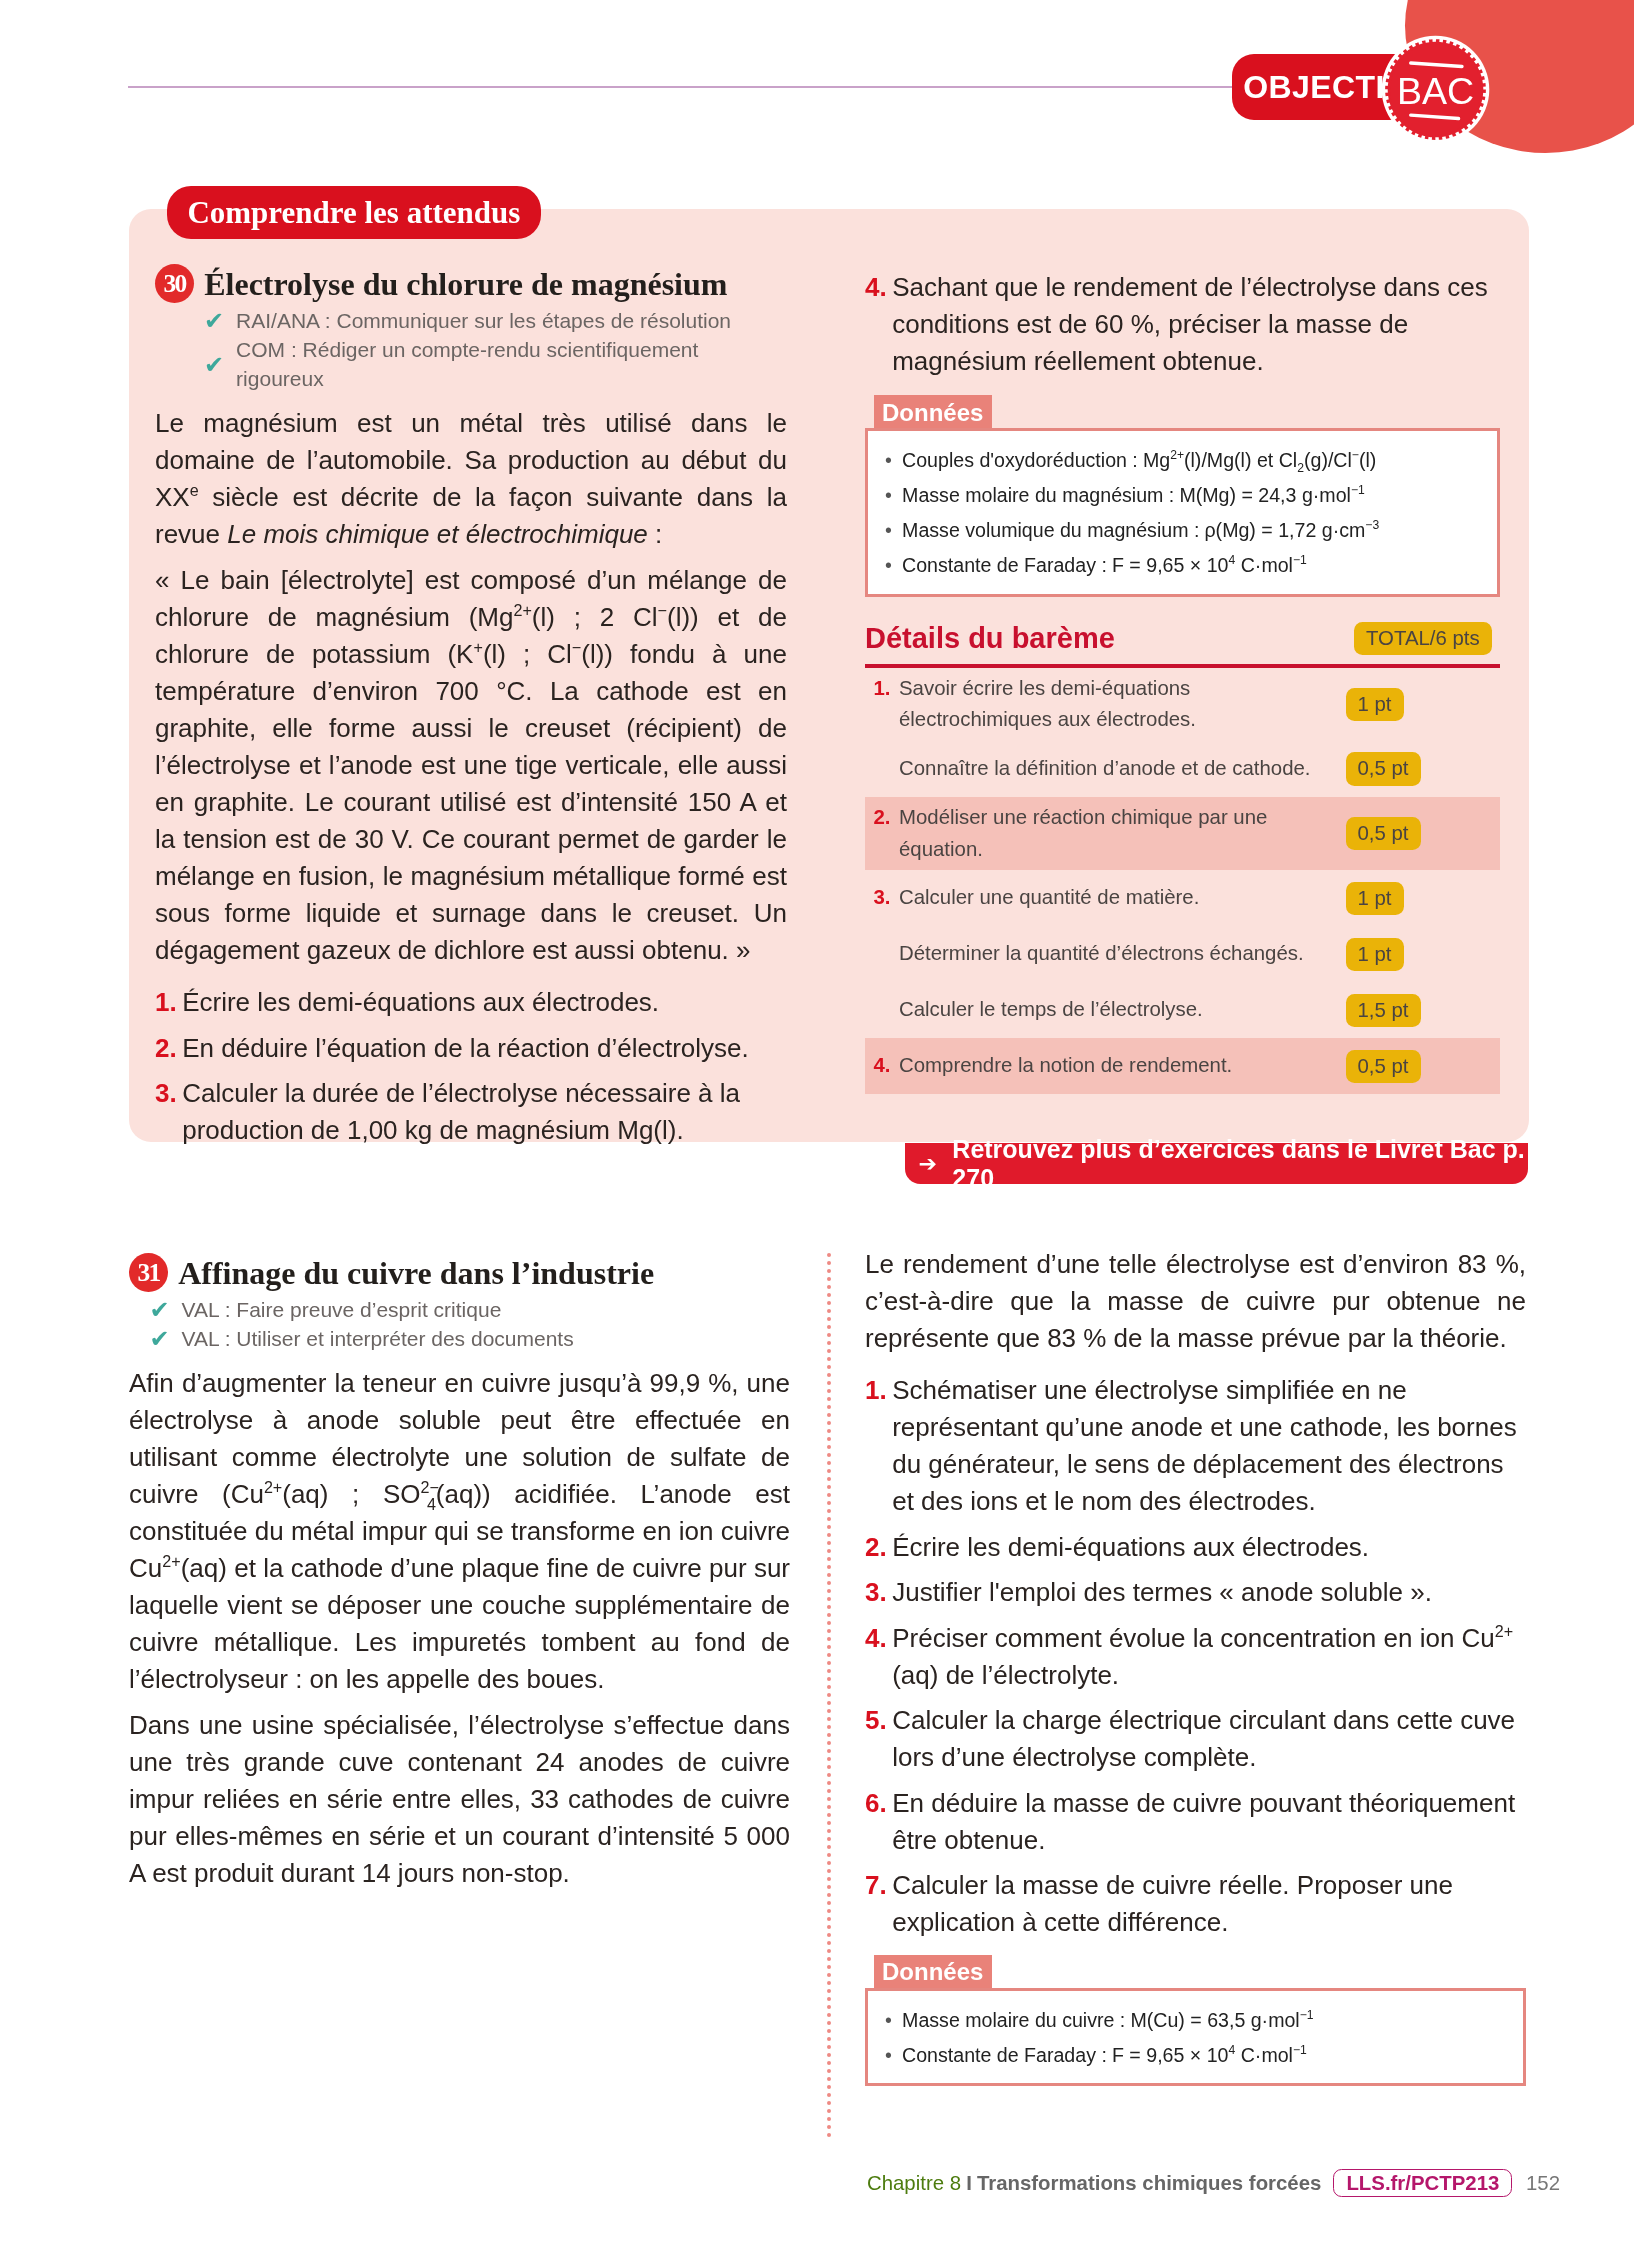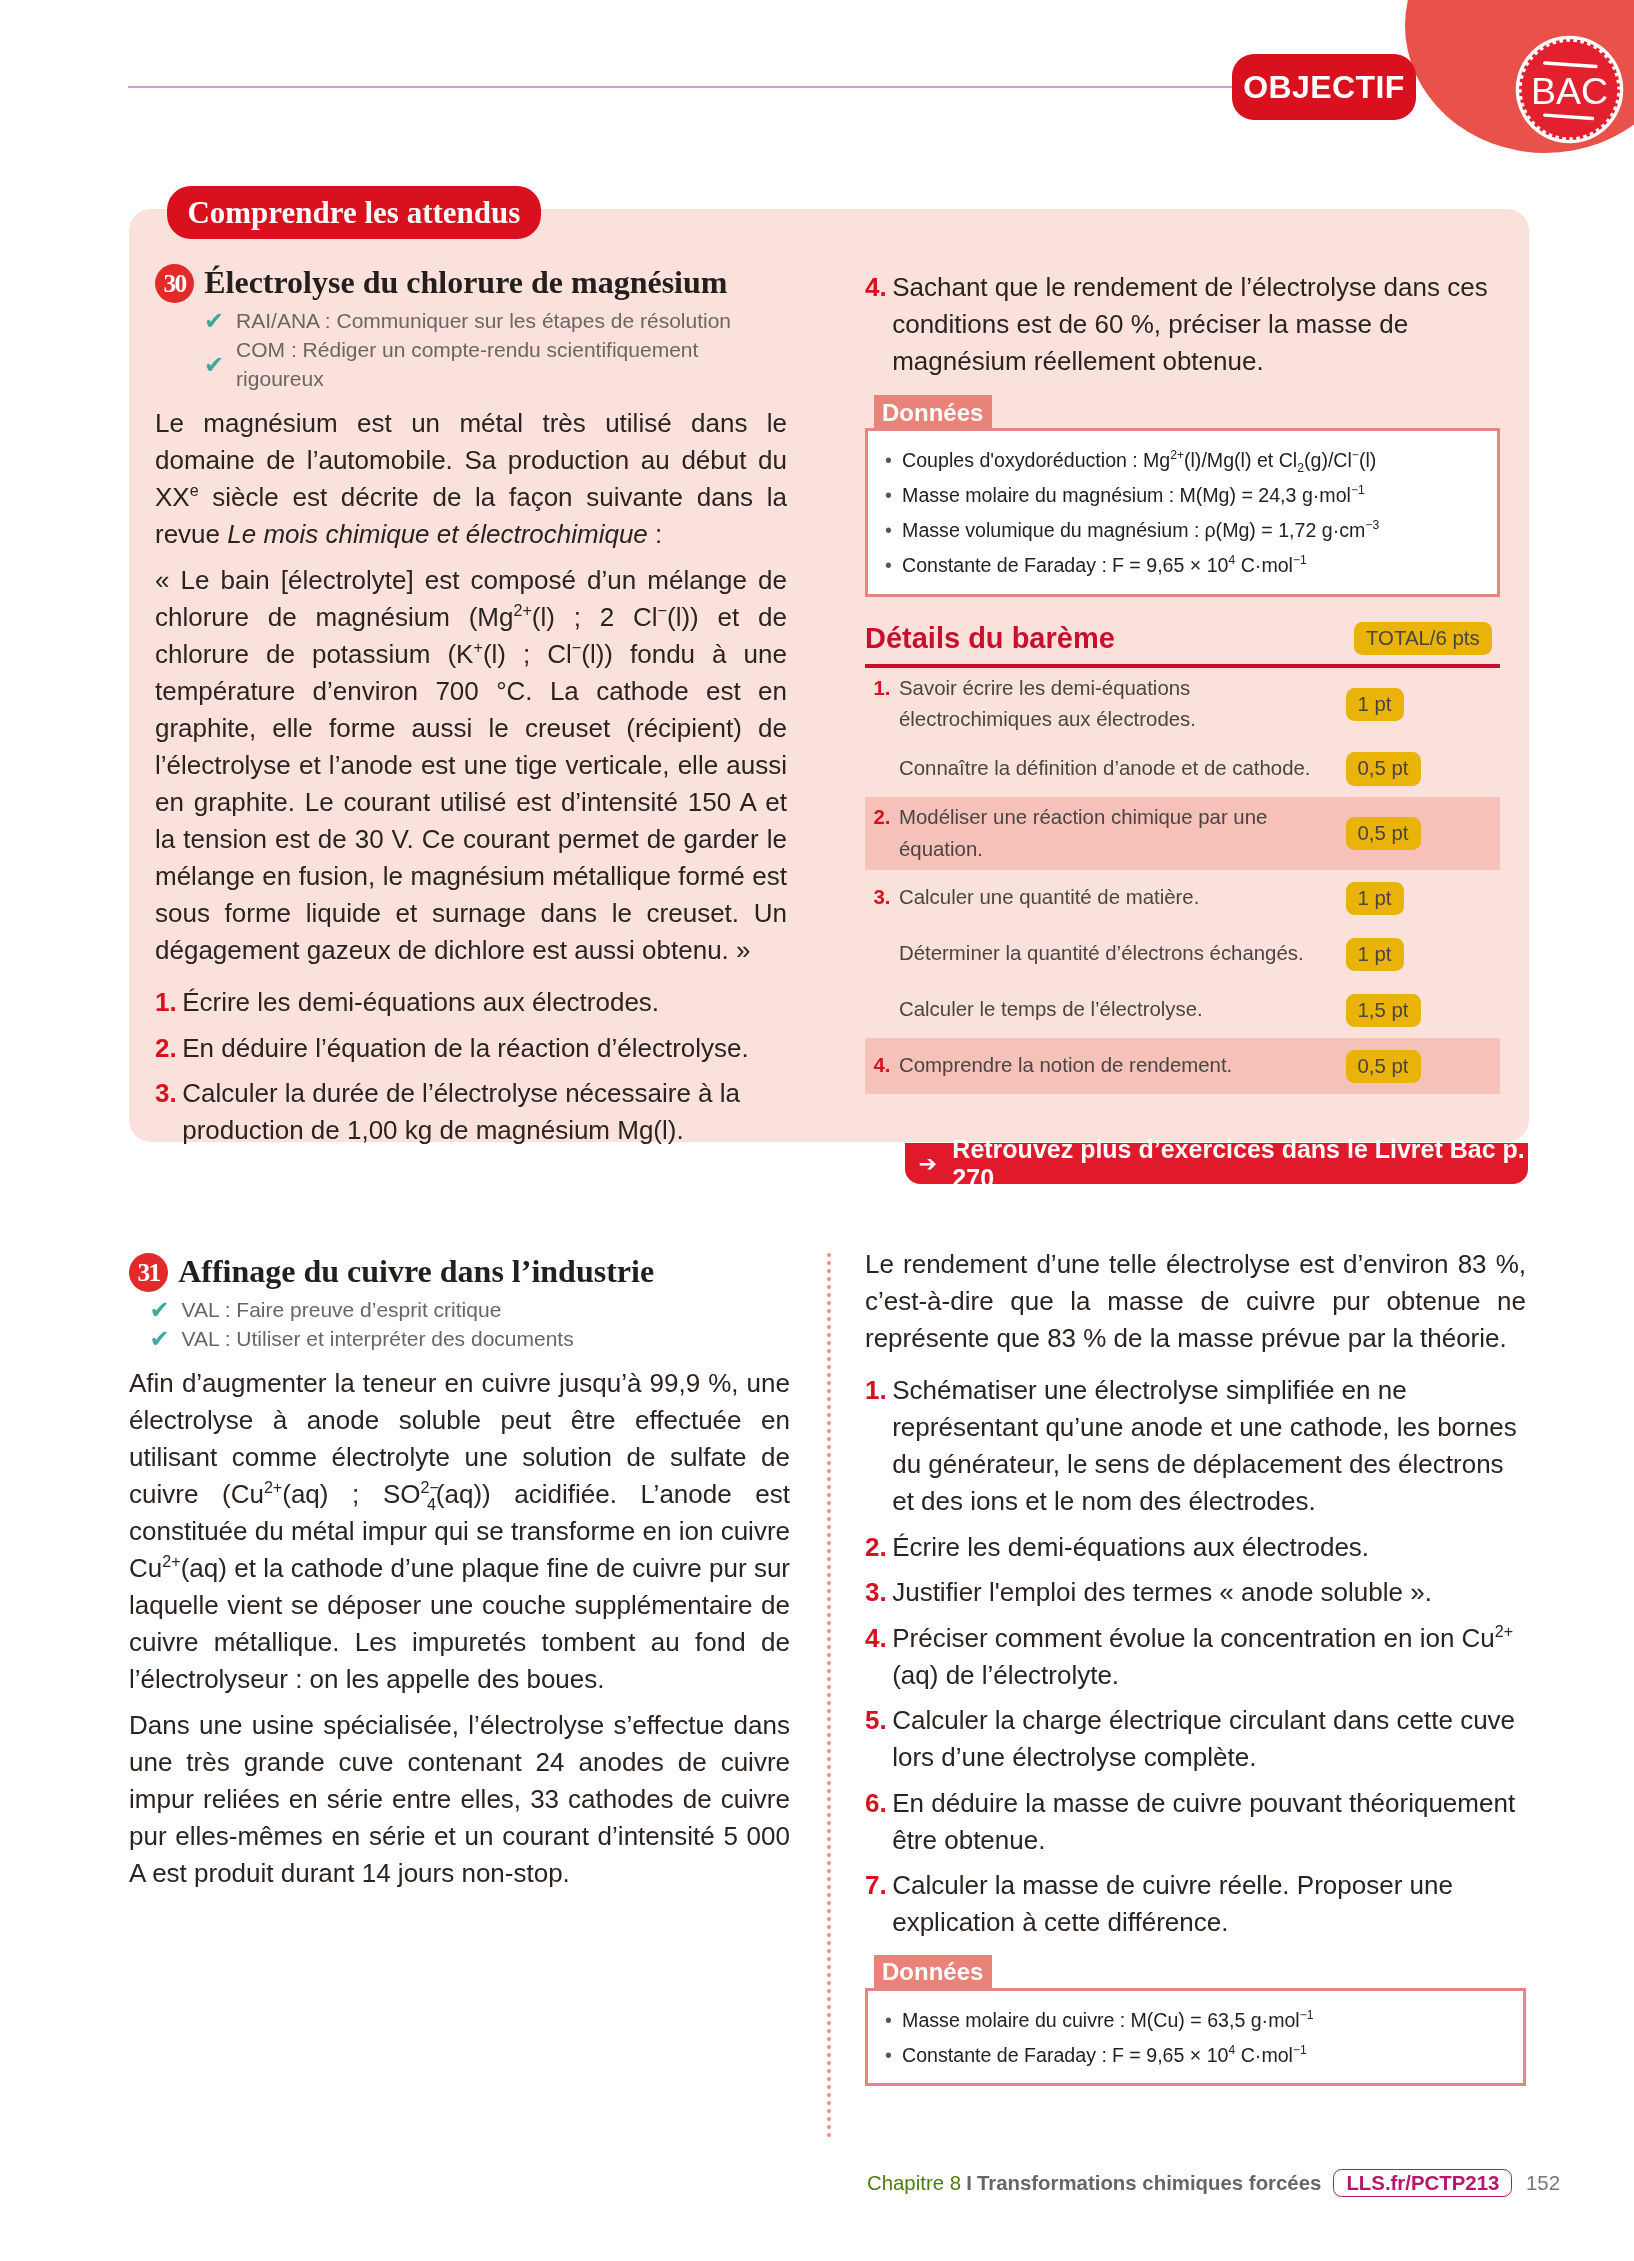--- a/index.html
+++ b/index.html
@@ -2,28 +2,28 @@
 <html style="font-size:13.6px"><head>
 <meta charset="utf-8">
 <style>
   * { box-sizing: border-box; margin: 0; padding: 0; }
   html, body { width: 1635px; height: 2261px; background: #ffffff; overflow: hidden; }
   body { position: relative; font-family: "Liberation Sans", "DejaVu Sans", sans-serif; color: #2a2320; }
 
   .top-rule { position: absolute; left: 128px; top: 86px; width: 1107px; height: 1.7px; background: #c9a2c9; }
   .corner-blob { position: absolute; right: -51px; top: -102px; width: 281px; height: 255px; background: #e8524a; border-radius: 50%; }
   .objectif-badge { position: absolute; left: 1232px; top: 54px; width: 184px; height: 66px; background: #d9101e; color: #fff; border-radius: 22px; font-family: "Liberation Sans", sans-serif; font-weight: bold; font-size: 32px; display: flex; align-items: center; justify-content: center; letter-spacing: 0.4px; }
-  .bac-seal { position: absolute; left: 1514px; top: 34px; width: 111px; height: 111px; }
+  .bac-seal { position: absolute; left: 1380px; top: 34px; width: 111px; height: 111px; }
   .bac-seal svg { width: 100%; height: 100%; }
 
   .box30 { position: absolute; left: 129px; top: 209px; width: 1400px; height: 933px; background: #fbe1dc; border-radius: 22px; }
   .attendus-tab { position: absolute; left: 167px; top: 186px; height: 53px; padding: 0 20.4px; background: #d9101e; color: #fff; border-radius: 24px; font-family: "Liberation Serif", serif; font-weight: bold; font-size: 31px; display: flex; align-items: center; }
 
   .ex-num { display: inline-flex; width: 39px; height: 39px; border-radius: 50%; background: #e22a2a; color: #fff; font-weight: bold; font-size: 25.5px; align-items: center; justify-content: center; margin-right: 10.2px; vertical-align: middle; letter-spacing: -1.7px; }
-  .ex-title { font-family: "Liberation Serif", serif; font-weight: bold; font-size: 32px; color: #231f1c; display: flex; align-items: flex-start; }
+  .ex-title { font-family: "Liberation Serif", serif; font-weight: bold; font-size: 32px; color: #231f1c; display: flex; align-items: flex-end; }
   .skills { margin-left: 49px; margin-top: 3.4px; }
   .skill { font-size: 21px; color: #6b6563; line-height: 29px; display: flex; align-items: center; }
   .check { color: #3ea89b; font-size: 24px; margin-right: 12px; font-weight: bold; }
 
   .col { position: absolute; }
   .para { font-size: 26px; line-height: 37px; color: #2a2320; text-align: justify; }
   .para + .para { margin-top: 8.5px; }
   .q { font-size: 26px; line-height: 37px; color: #2a2320; display: flex; }
   .q .n { color: #d9101e; font-weight: bold; min-width: 25.5px; margin-right: 1.7px; }
   .q + .q { margin-top: 8.5px; }

